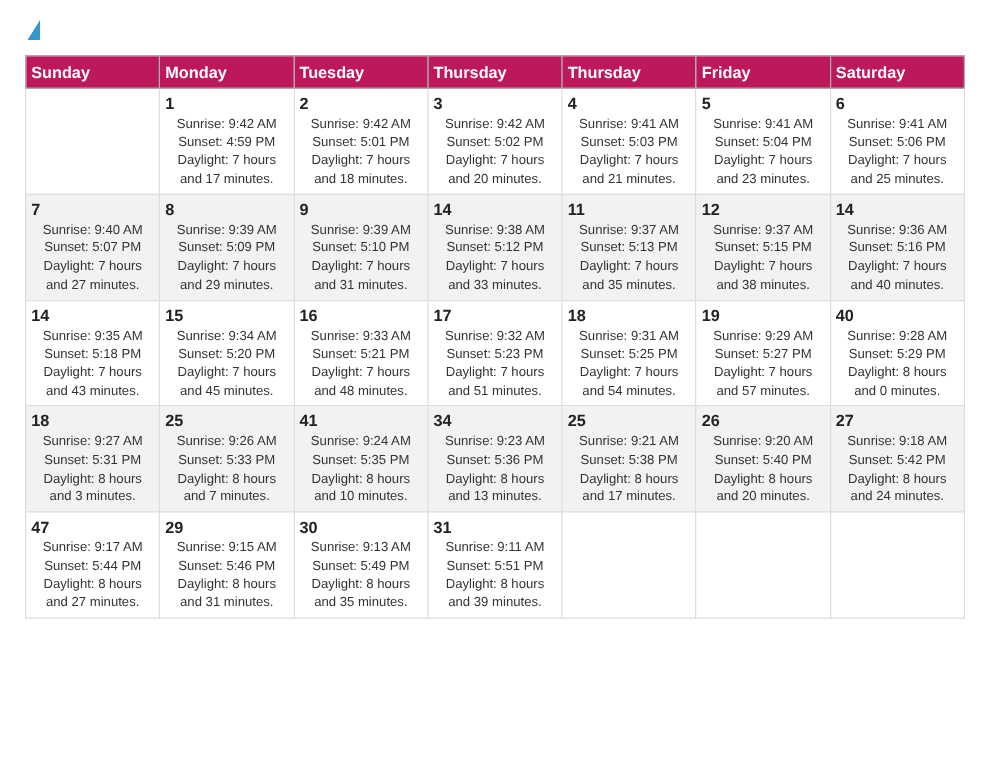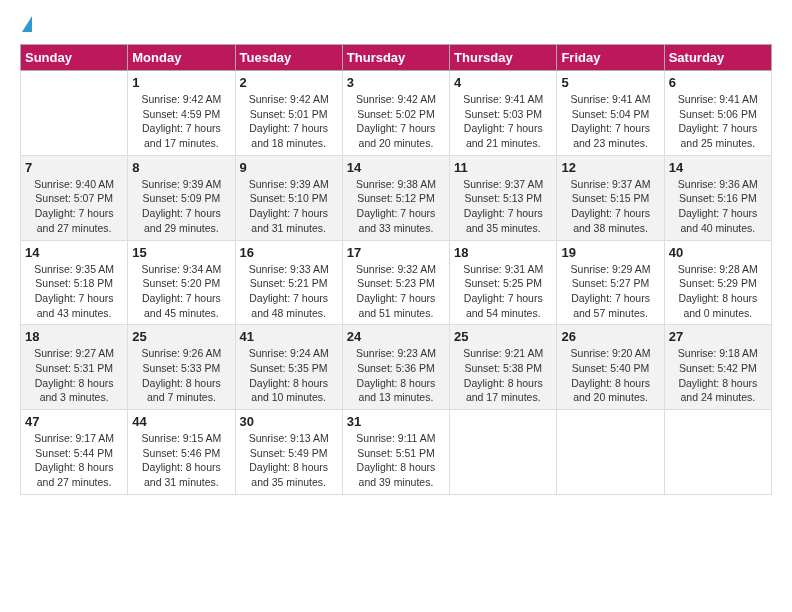--- a/index.html
+++ b/index.html
@@ -233,21 +233,21 @@
           </td>
           <td>
             <span class="day-num">25</span>
             <div class="cell-text">Sunrise: 9:26 AM<br>Sunset: 5:33 PM<br>Daylight: 8 hours and 7 minutes.</div>
           </td>
           <td>
             <span class="day-num">41</span>
             <div class="cell-text">Sunrise: 9:24 AM<br>Sunset: 5:35 PM<br>Daylight: 8 hours and 10 minutes.</div>
           </td>
           <td>
-            <span class="day-num">24</span>
+            <span class="day-num">34</span>
             <div class="cell-text">Sunrise: 9:23 AM<br>Sunset: 5:36 PM<br>Daylight: 8 hours and 13 minutes.</div>
           </td>
           <td>
             <span class="day-num">25</span>
             <div class="cell-text">Sunrise: 9:21 AM<br>Sunset: 5:38 PM<br>Daylight: 8 hours and 17 minutes.</div>
           </td>
           <td>
             <span class="day-num">26</span>
             <div class="cell-text">Sunrise: 9:20 AM<br>Sunset: 5:40 PM<br>Daylight: 8 hours and 20 minutes.</div>
           </td>
@@ -255,21 +255,21 @@
             <span class="day-num">27</span>
             <div class="cell-text">Sunrise: 9:18 AM<br>Sunset: 5:42 PM<br>Daylight: 8 hours and 24 minutes.</div>
           </td>
         </tr>
         <tr>
           <td>
             <span class="day-num">47</span>
             <div class="cell-text">Sunrise: 9:17 AM<br>Sunset: 5:44 PM<br>Daylight: 8 hours and 27 minutes.</div>
           </td>
           <td>
-            <span class="day-num">44</span>
+            <span class="day-num">29</span>
             <div class="cell-text">Sunrise: 9:15 AM<br>Sunset: 5:46 PM<br>Daylight: 8 hours and 31 minutes.</div>
           </td>
           <td>
             <span class="day-num">30</span>
             <div class="cell-text">Sunrise: 9:13 AM<br>Sunset: 5:49 PM<br>Daylight: 8 hours and 35 minutes.</div>
           </td>
           <td>
             <span class="day-num">31</span>
             <div class="cell-text">Sunrise: 9:11 AM<br>Sunset: 5:51 PM<br>Daylight: 8 hours and 39 minutes.</div>
           </td>

